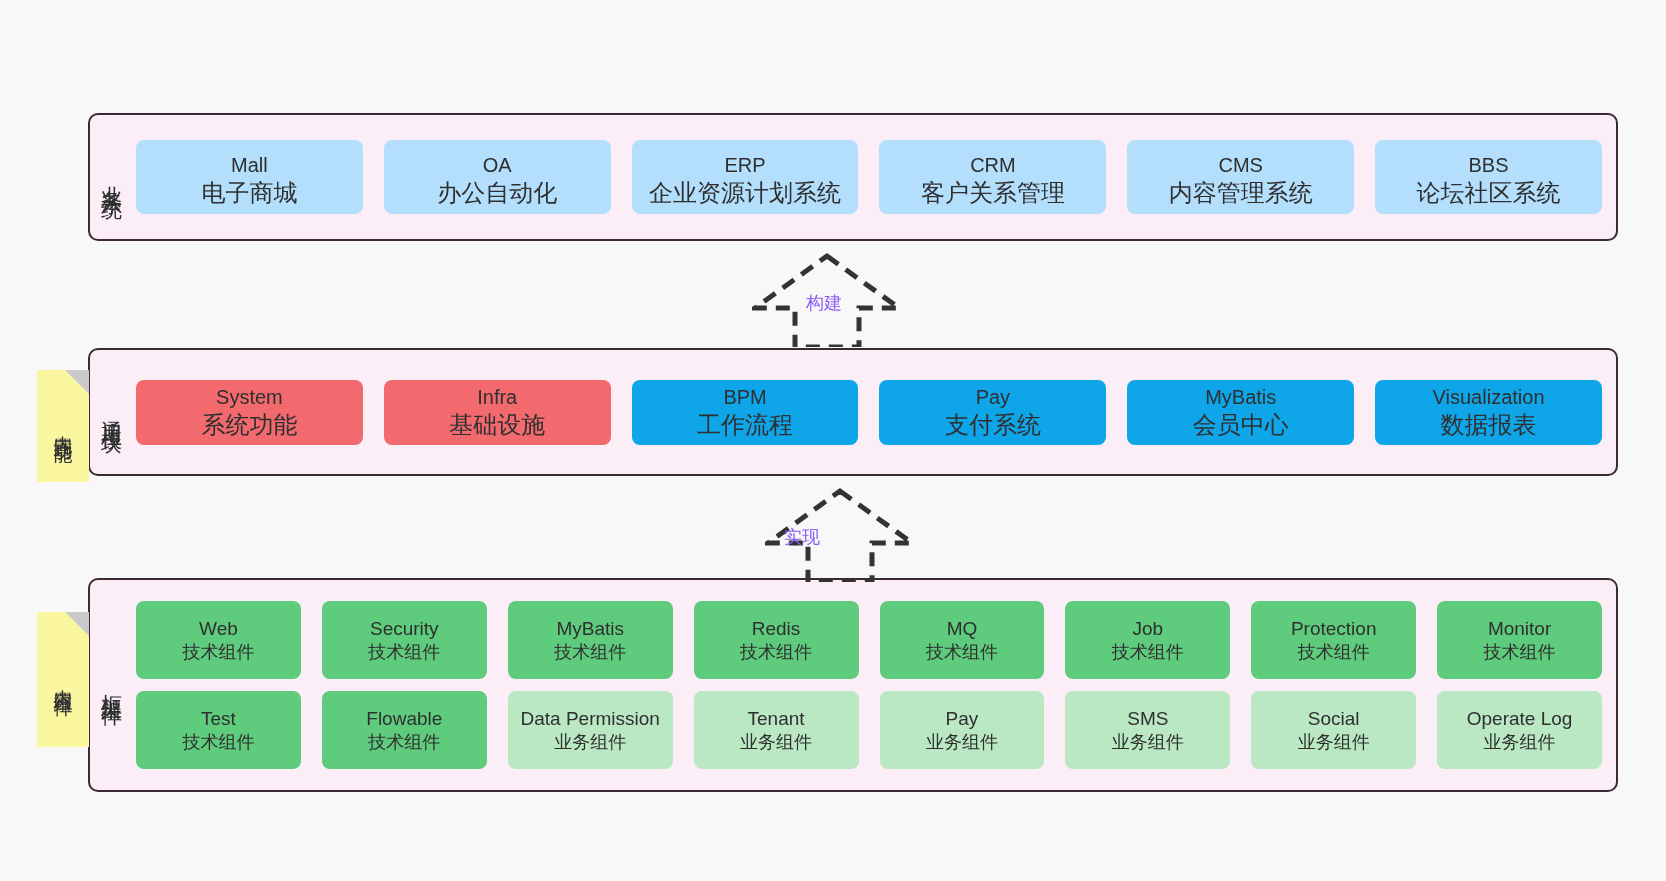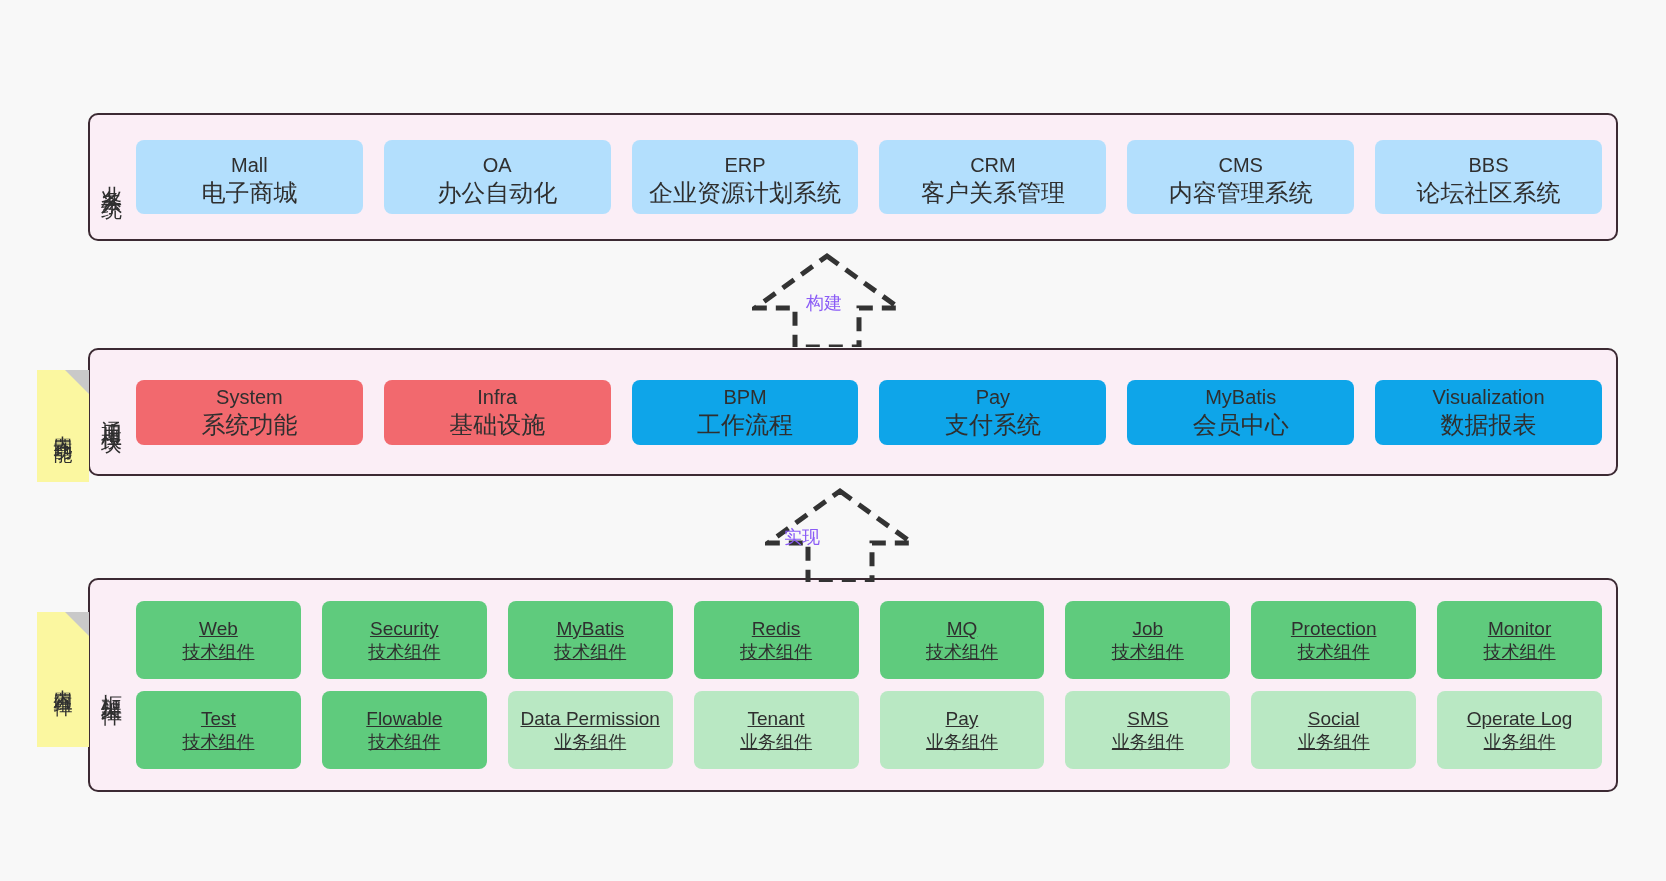--- a/index.html
+++ b/index.html
@@ -99,21 +99,21 @@
   #layer-business { left: 88px;  top: 113px; width: 1530px; height: 128px; }
   #layer-business .layer-body { padding-right: 14px; }
   #layer-business .card { height: 74px; justify-content: flex-end; }
 
   #layer-common   { left: 88px;  top: 348px; width: 1530px; height: 128px; }
   #layer-common .layer-body { padding-right: 14px; }
   #layer-common .card { height: 65px; }
 
   #layer-framework { left: 88px; top: 578px; width: 1530px; height: 214px; }
   #layer-framework .layer-body { padding-right: 14px; gap: 12px; }
-  #layer-framework .card { height: 78px; text-decoration: underline; }
+  #layer-framework .card { height: 78px; }
   #layer-framework .card .en { font-size: 19px; }
   #layer-framework .card .cn { font-size: 18px; }
 
   
   .sticky {
     position: absolute;
     background: #fbf7a0;
     box-sizing: border-box;
     display: flex;
     align-items: center;

